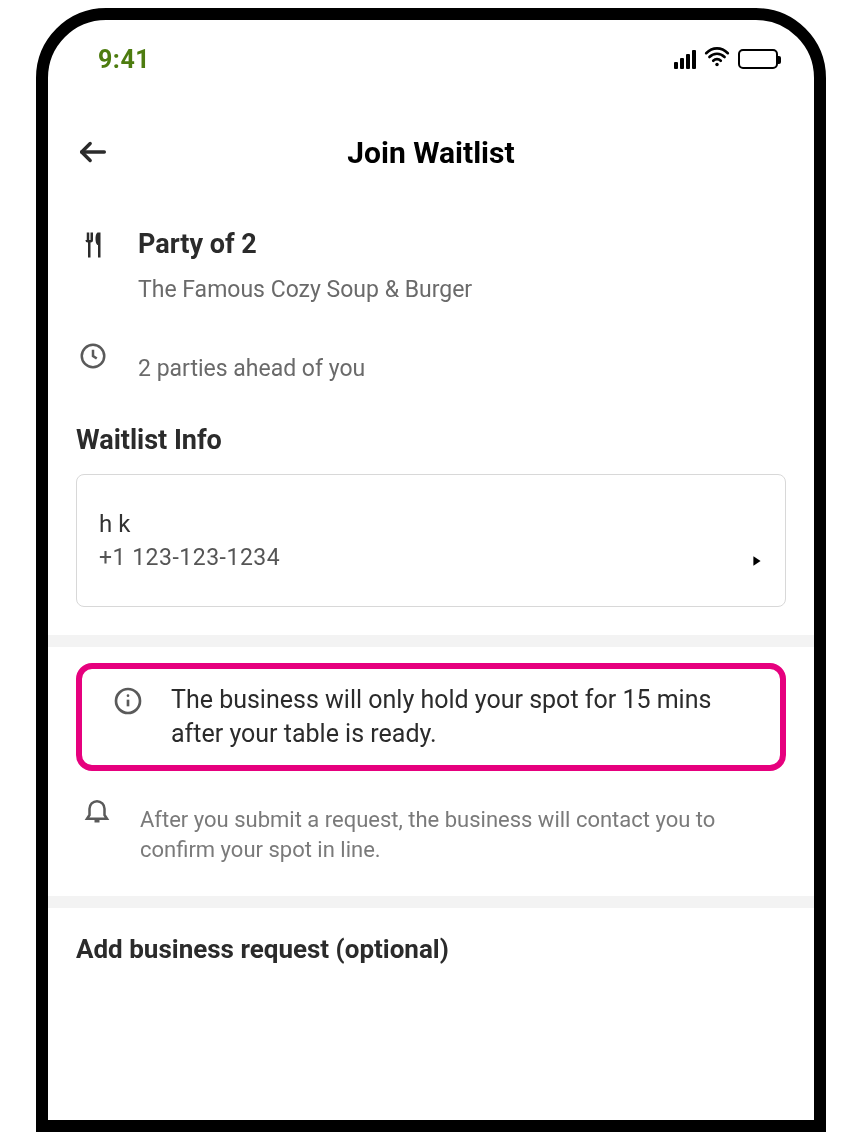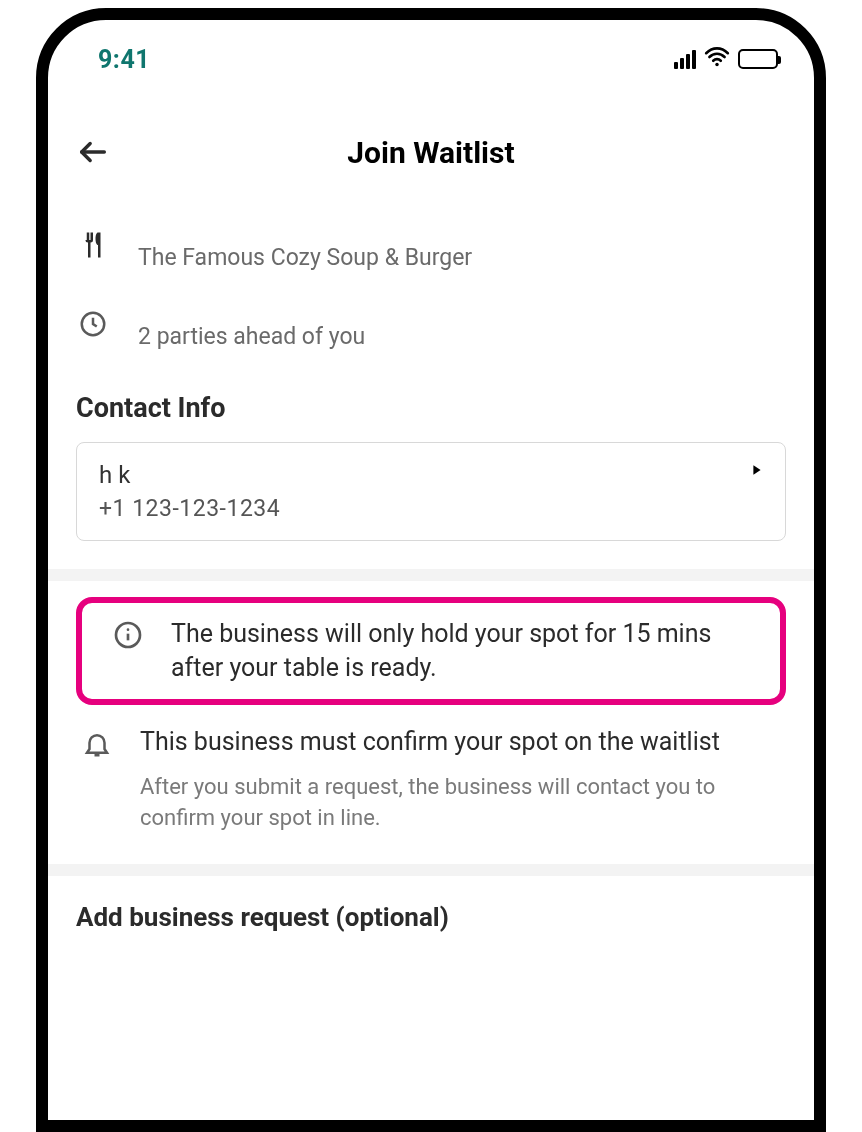--- a/index.html
+++ b/index.html
@@ -15,21 +15,21 @@
     background: #fff;
     overflow: hidden;
   }
   .status-bar {
     display: flex;
     justify-content: space-between;
     align-items: center;
     padding: 18px 36px 0 50px;
     height: 60px;
   }
-  .status-time { font-size: 25px; font-weight: 700; color: #0f766e; letter-spacing: 0.5px; }
+  .status-time { font-size: 25px; font-weight: 700; color: #4d7c0f; letter-spacing: 0.5px; }
   .status-icons { display: flex; align-items: center; gap: 8px; }
   .signal { display: inline-flex; align-items: flex-end; gap: 2px; }
   .signal span { width: 4px; background:#000; display:inline-block; border-radius:1px;}
   .signal span:nth-child(1){height:7px;}
   .signal span:nth-child(2){height:11px;}
   .signal span:nth-child(3){height:15px;}
   .signal span:nth-child(4){height:19px;}
   .wifi svg { width: 26px; height: 26px; }
   .battery { width: 40px; height: 20px; border:2px solid #000; border-radius:5px; position:relative; }
   .battery::after { content:""; position:absolute; right:-5px; top:5px; width:3px; height:8px; background:#000; border-radius:0 2px 2px 0;}
@@ -55,23 +55,23 @@
   .text-col { flex:1; }
   .row-title { font-size:27px; font-weight:700; color:#2b2b2b; }
   .row-sub { font-size:23px; color:#6a6a6a; margin-top:16px; }
   
   .section-heading { font-size:27px; font-weight:700; color:#2b2b2b; margin-top:42px; }
   
   .contact-card {
     border:1px solid #d8d8d8;
     border-radius:8px;
     margin-top:18px;
-    padding:18px 22px;
+    padding:35px 22px;
     display:flex;
-    align-items:flex-start;
+    align-items:flex-end;
     justify-content:space-between;
   }
   .contact-name { font-size:24px; color:#333; }
   .contact-phone { font-size:23px; color:#555; margin-top:6px; letter-spacing:0.5px;}
   .contact-arrow svg { width:12px; height:12px; }
   
   .divider { height:12px; background:#f3f3f3; margin:28px -28px 16px -28px; }
   
   .highlight-box {
     border: 6px solid #e6007e;
@@ -131,37 +131,38 @@
     </div>
 
     <div class="info-row">
       <div class="icon-col">
         <svg viewBox="0 0 24 24" fill="#2b2b2b">
           <path d="M6 2v6a2 2 0 0 0 2 2v12h2V10a2 2 0 0 0 2-2V2h-2v6H9V2H7v6H6V2z"></path>
           <path d="M16 2c-1.1 0-2 2-2 5s.9 5 2 5v10h2V2h-2z"></path>
         </svg>
       </div>
       <div class="text-col">
+        <div class="row-title">Party of 2</div>
         <div class="row-sub">The Famous Cozy Soup &amp; Burger</div>
       </div>
     </div>
 
     <div class="info-row">
       <div class="icon-col">
         <svg viewBox="0 0 24 24" fill="none" stroke="#5a5a5a" stroke-width="2">
           <circle cx="12" cy="12" r="9"></circle>
           <polyline points="12 7 12 12 15 14"></polyline>
         </svg>
       </div>
       <div class="text-col">
         <div class="row-sub">2 parties ahead of you</div>
       </div>
     </div>
 
-    <div class="section-heading">Contact Info</div>
+    <div class="section-heading">Waitlist Info</div>
 
     <div class="contact-card">
       <div>
         <div class="contact-name">h k</div>
         <div class="contact-phone">+1 123-123-1234</div>
       </div>
       <div class="contact-arrow">
         <svg viewBox="0 0 10 10">
             <polygon points="2,1 8,5 2,9" fill="#000"></polygon>
           </svg>
@@ -182,21 +183,20 @@
     </div>
 
     <div class="confirm-row">
       <div class="icon-col">
         <svg viewBox="0 0 24 24" fill="none" stroke="#5a5a5a" stroke-width="2">
           <path d="M18 16v-5a6 6 0 1 0-12 0v5l-2 3h16z"></path>
           <line x1="10" y1="21" x2="14" y2="21"></line>
         </svg>
       </div>
       <div class="text-col">
-        <div class="confirm-title">This business must confirm your spot on the waitlist</div>
         <div class="confirm-sub">After you submit a request, the business will contact you to confirm your spot in line.</div>
       </div>
     </div>
 
     <div class="divider2"></div>
 
     <div class="special-heading">Add business request (optional)</div>
   </div>
 </div>
 

